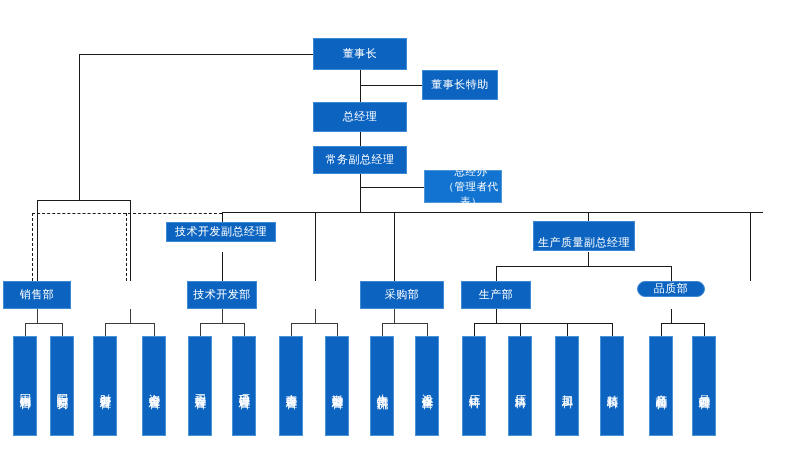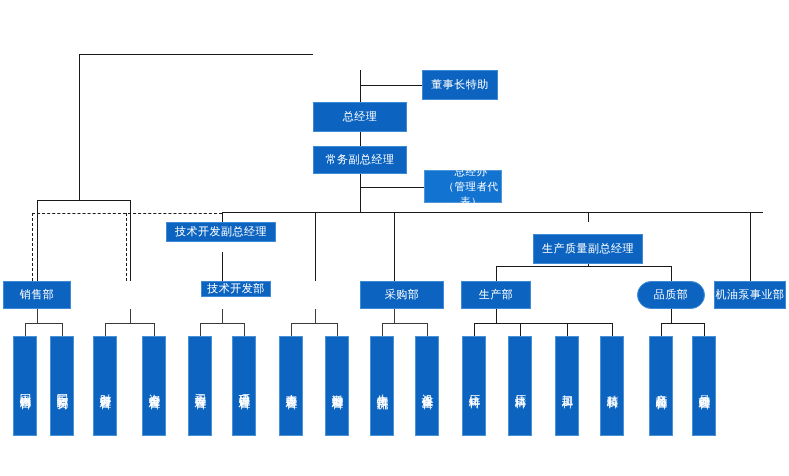--- a/index.html
+++ b/index.html
@@ -86,20 +86,23 @@
   }
   .vline.dashed {
     border-left: 1.5px dashed #1a1a1a;
   }
 </style>
 </head>
 <body>
 
 <div id="chart">
 
+  <div class="box" style="left:313px; top:38px; width:94px; height:32px;">
+    <span>董事长</span>
+  </div>
 
   <div class="box" style="left:422px; top:70px; width:76px; height:30px;">
     <span>董事长特助</span>
   </div>
 
   <div class="box" style="left:313px; top:102px; width:94px; height:30px;">
     <span>总经理</span>
   </div>
 
   <div class="box" style="left:313px; top:146px; width:94px; height:28px;">
@@ -108,49 +111,46 @@
 
   <div class="box light two-line" style="left:424px; top:170px; width:78px; height:33px;padding-left:16px;">
     <span>总经办</span>
     <span>（管理者代表）</span>
   </div>
 
   <div class="box" style="left:166px; top:222px; width:110px; height:20px;">
     <span>技术开发副总经理</span>
   </div>
 
-  <div class="box" style="left:533px; top:234px; width:110px; height:30px;">
+  <div class="box" style="left:533px; top:221px; width:102px; height:30px;align-items:flex-end;">
     <span>生产质量副总经理</span>
   </div>
 
   <div class="box" style="left:3px; top:281px; width:68px; height:28px;">
     <span>销售部</span>
   </div>
 
 
-  <div class="box" style="left:201px; top:281px; width:70px; height:16px;">
+  <div class="box" style="left:187px; top:281px; width:70px; height:28px;">
     <span>技术开发部</span>
   </div>
 
 
   <div class="box" style="left:360px; top:281px; width:84px; height:28px;">
     <span>采购部</span>
   </div>
 
   <div class="box" style="left:461px; top:281px; width:70px; height:28px;">
     <span>生产部</span>
   </div>
 
-  <div class="box" style="left:637px; top:281px; width:68px; height:28px;border-radius:14px;">
+  <div class="box" style="left:637px; top:281px; width:68px; height:16px;border-radius:14px;">
     <span>品质部</span>
   </div>
 
-  <div class="box" style="left:714px; top:281px; width:72px; height:28px;">
-    <span>机油泵事业部</span>
-  </div>
 
   <div class="vbox" style="left:13px; top:336px; width:24px; height:100px;">
     <span>国内销售科</span>
   </div>
   <div class="vbox" style="left:50px; top:336px; width:24px; height:100px;">
     <span>国际贸易科</span>
   </div>
 
   <div class="vbox" style="left:93px; top:336px; width:24px; height:100px;">
     <span>财务管理科</span>

